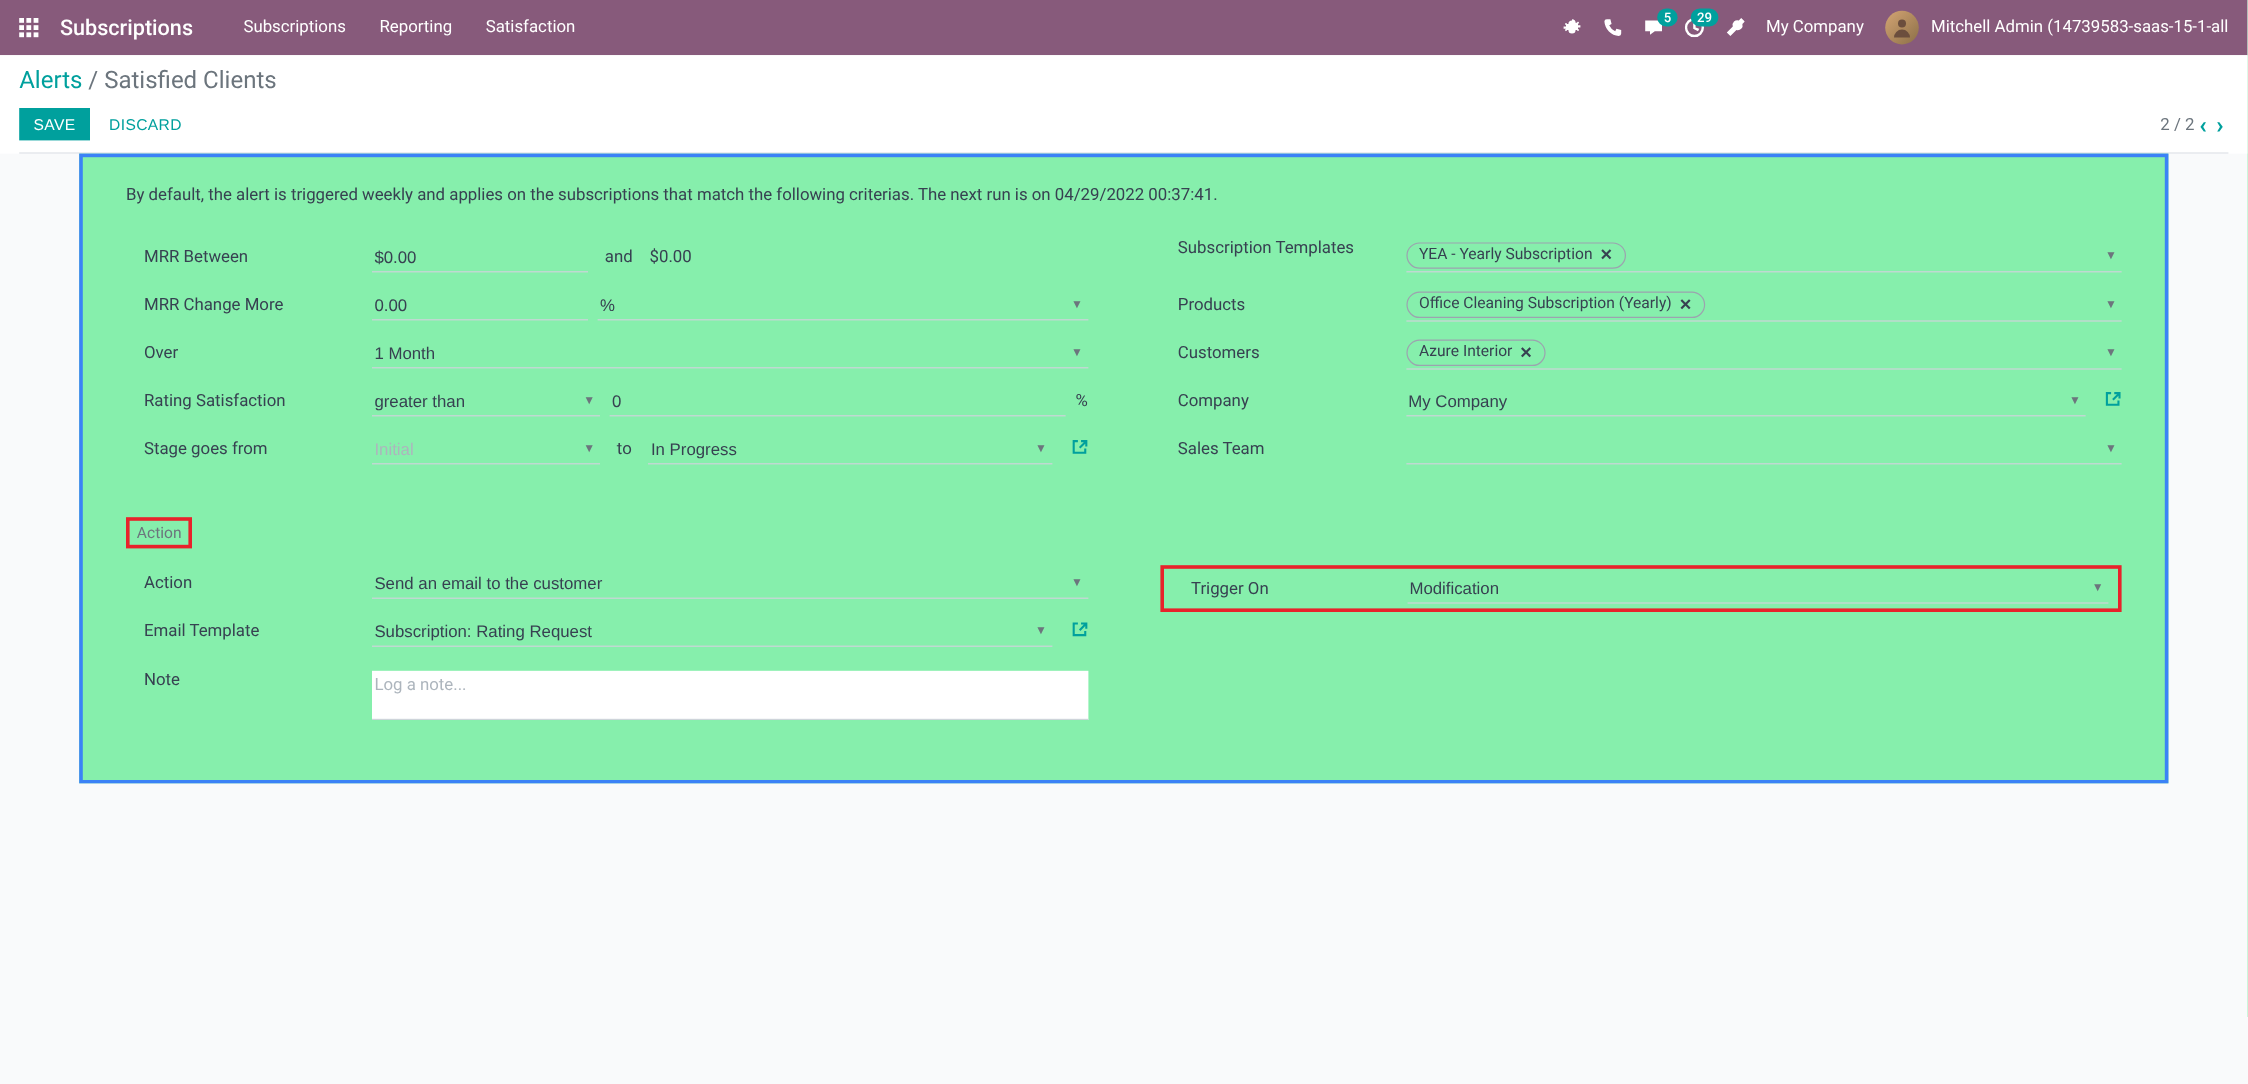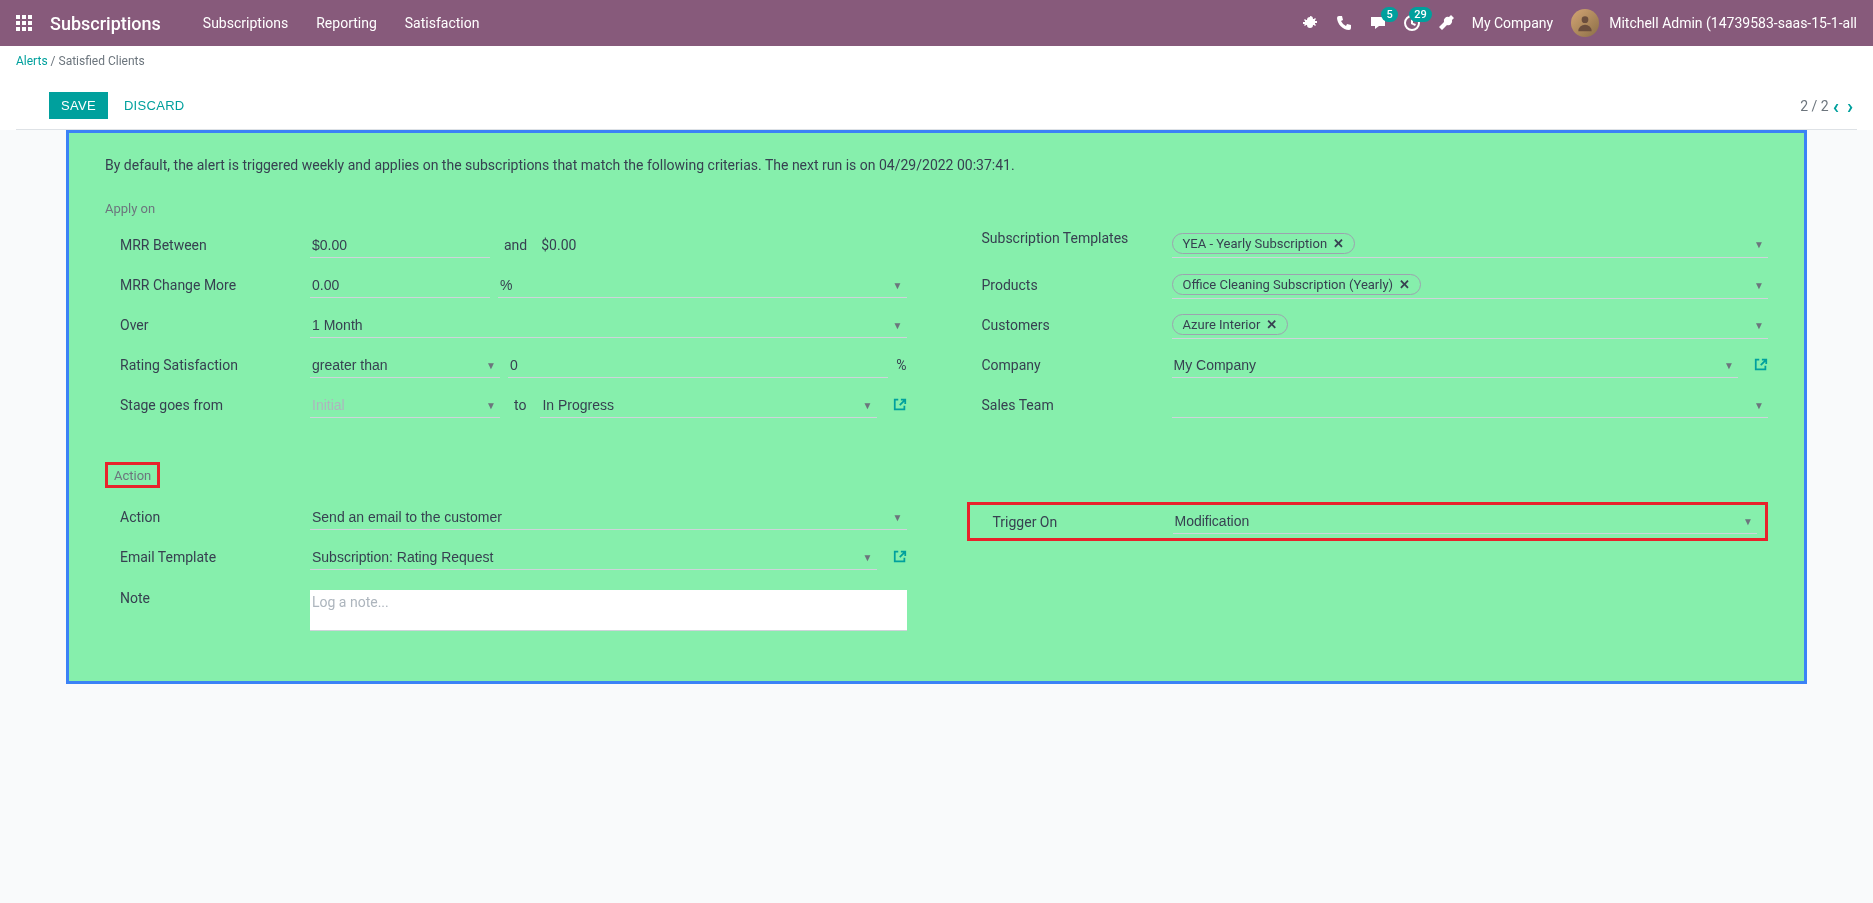--- a/index.html
+++ b/index.html
@@ -18,26 +18,26 @@
 .nav-icon svg { width: 16px; height: 16px; fill: #fff; }
 .badge { position: absolute; top: -8px; right: -12px; background: #00A09D; color: #fff; border-radius: 10px; font-size: 11px; padding: 1px 5px; font-weight: 500; }
 .company-name { color: #fff; cursor: pointer; }
 .user-section { display: flex; align-items: center; gap: 10px; cursor: pointer; }
 .avatar { width: 28px; height: 28px; border-radius: 50%; background: linear-gradient(135deg, #d4a574, #8b6f47); display: flex; align-items: center; justify-content: center; }
 .avatar svg { width: 20px; height: 20px; }
 .user-name { color: #fff; font-size: 14px; }
 
 
 .control-panel { background: #fff; padding: 8px 16px 0 16px; }
-.breadcrumb { font-size: 12px; color: #6c757d; margin-bottom: 24px; }
+.breadcrumb { font-size: 20px; color: #6c757d; margin-bottom: 12px; }
 .breadcrumb a { color: #00A09D; text-decoration: none; }
 .control-row { display: flex; justify-content: space-between; align-items: center; padding-bottom: 10px; border-bottom: 1px solid #dee2e6; }
 .btn-group { display: flex; gap: 4px; }
 .btn { padding: 6px 12px; font-size: 13px; cursor: pointer; border: none; letter-spacing: 0.3px; }
-.btn-primary { background: #00A09D; color: #fff; font-weight: 500; margin-left: 33px; }
+.btn-primary { background: #00A09D; color: #fff; font-weight: 500; }
 .btn-link { background: transparent; color: #00A09D; font-weight: 500; }
 .pager { display: flex; align-items: center; }
 .pager-text { color: #6c757d; }
 .pager-arrow { color: #00A09D; cursor: pointer; font-size: 20px; font-weight: bold; padding: 0 4px; }
 
 
 .form-sheet { background: #86efac; border: 3px solid #3b82f6; margin: 0 66px; padding: 24px 36px 40px 36px; }
 .info-text { color: #374151; font-size: 14px; margin-bottom: 28px; }
 .section-header { font-size: 13px; color: #6c757d; margin-bottom: 14px; margin-top: 12px; }
 
@@ -152,21 +152,20 @@
       <span class="pager-text">2 / 2</span>
       <span class="pager-arrow">‹</span>
       <span class="pager-arrow">›</span>
     </div>
   </div>
 </div>
 
 <div class="form-sheet">
   <p class="info-text">By default, the alert is triggered weekly and applies on the subscriptions that match the following criterias. The next run is on 04/29/2022 00:37:41.</p>
 
-  <div class="section-header">Apply on</div>
 
   <div class="form-grid">
 
     <div class="form-col">
       <div class="form-row">
         <label class="form-label">MRR Between</label>
         <div class="form-field">
           <input class="input small" style="width: 180px; flex: 0 0 auto;" value="$0.00">
           <span class="mid-label">and</span>
           <span>$0.00</span>

